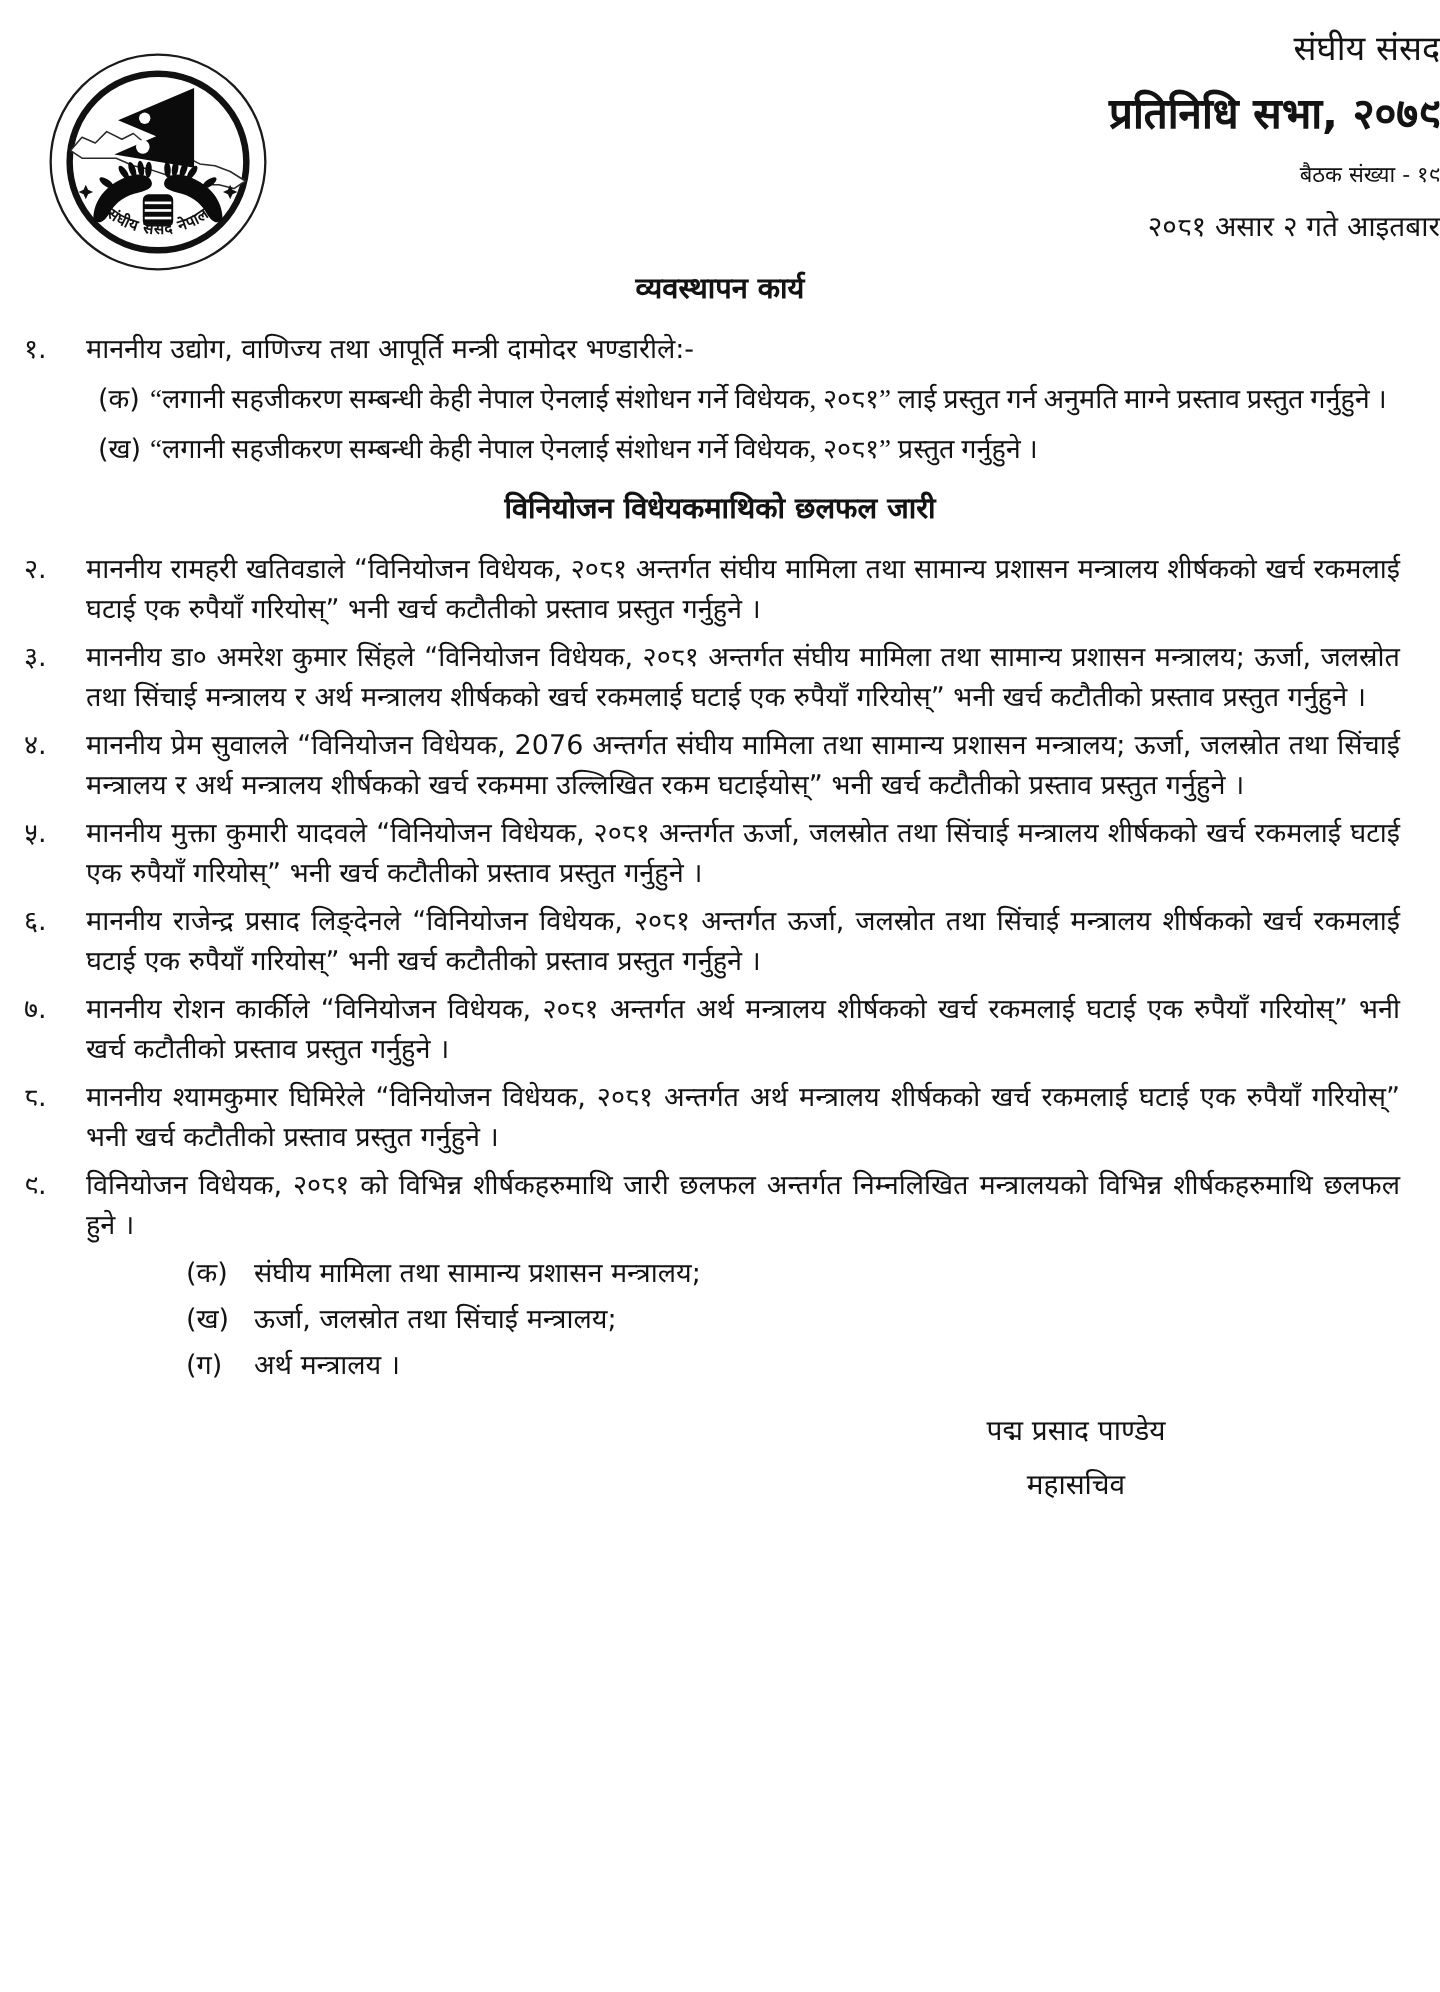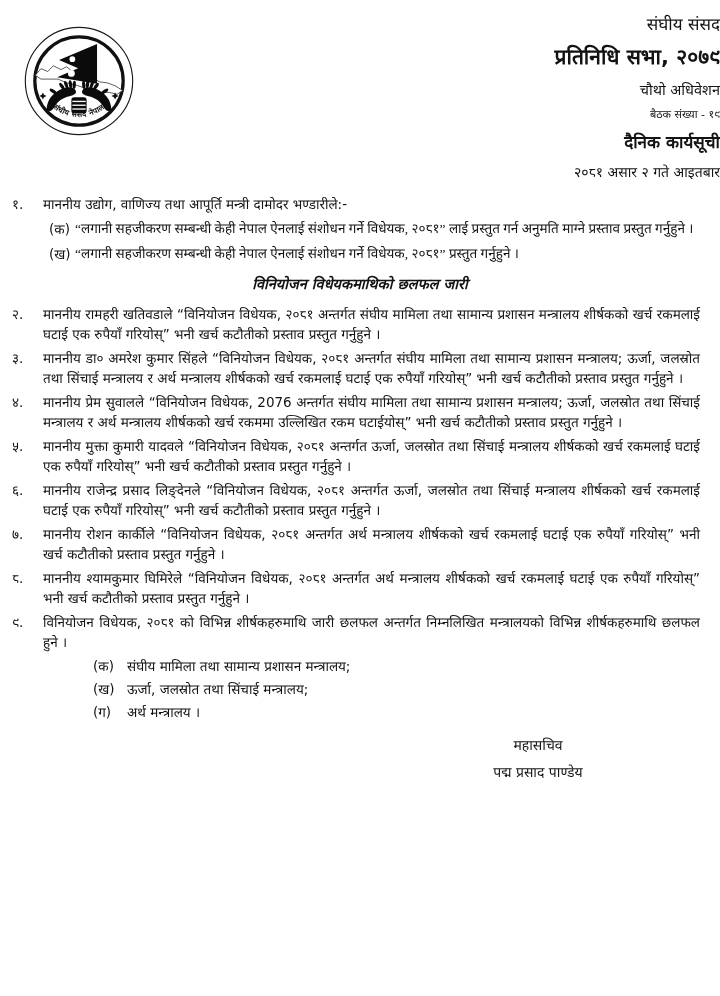--- a/index.html
+++ b/index.html
@@ -24,21 +24,21 @@
   .h-meeting   { font-size:11px; margin:0 0 9px; }
   .h-doctitle  { font-size:17px;   font-weight:bold; margin:0 0 9px; }
   .h-date      { font-size:14px;   margin:0 0 13px; }
   .h-time      { font-size:14px;   margin:0 0 13px; }
   .h-tentative { font-size:20px;   font-weight:bold; margin:0 0 11px; }
 
   .section-title {
     text-align:center; font-weight:bold; font-size:14.5px;
     margin:2px 0 10px;
   }
-  .section-title.second { margin:10px 0 10px;font-style:italic; }
+  .section-title.second { margin:10px 0 10px; }
 
   
   .agenda { font-size:13.5px; line-height:20px; }
   .item { display:flex; padding:0 20px 0 12px; margin:0 0 4px; }
   .item .num { width:31px; flex:0 0 31px; }
   .item .txt { flex:1; text-align:justify; }
 
   .sub  { display:flex; margin:5px 0 5px 49px; padding-right:20px; }
   .sub .mk  { width:26px; flex:0 0 26px; }
   .sub .txt { flex:1; text-align:justify;font-family:Liberation Serif, serif; }
@@ -89,28 +89,27 @@
     <text font-size="8" font-weight="bold" fill="#111111" letter-spacing="0.4">
       <textPath href="#ring-arc" startOffset="50%" text-anchor="middle">संघीय संसद नेपाल</textPath>
     </text>
     <path d="M22,72 l1.2,2.6 2.6,1.2 -2.6,1.2 -1.2,2.6 -1.2,-2.6 -2.6,-1.2 2.6,-1.2 Z" fill="#111"></path>
     <path d="M98,72 l1.2,2.6 2.6,1.2 -2.6,1.2 -1.2,2.6 -1.2,-2.6 -2.6,-1.2 2.6,-1.2 Z" fill="#111"></path>
   </svg>
 
   <div class="header">
     <div class="h-org">संघीय संसद</div>
     <div class="h-house">प्रतिनिधि सभा, २०७९</div>
-    <div class="h-session">चौथो अधिवेशन</div>
     <div class="h-meeting">बैठक संख्या - १९</div>
-    <div class="h-doctitle">दैनिक कार्यसूची</div>
     <div class="h-date">२०८१ असार २ गते आइतबार</div>
   </div>
 
   <div class="agenda">
 
+    <div class="section-title">व्यवस्थापन कार्य</div>
 
     <div class="item">
       <span class="num">१.</span>
       <span class="txt">माननीय उद्योग, वाणिज्य तथा आपूर्ति मन्त्री दामोदर भण्डारीले:-</span>
     </div>
     <div class="sub">
       <span class="mk">(क)</span>
       <span class="txt">“लगानी सहजीकरण सम्बन्धी केही नेपाल ऐनलाई संशोधन गर्ने विधेयक, २०८१” लाई प्रस्तुत गर्न अनुमति माग्ने प्रस्ताव प्रस्तुत गर्नुहुने ।</span>
     </div>
     <div class="sub">
@@ -160,18 +159,18 @@
     <div class="sub9">
       <span class="mk">(ख)</span>
       <span class="txt">ऊर्जा, जलस्रोत तथा सिंचाई मन्त्रालय;</span>
     </div>
     <div class="sub9">
       <span class="mk">(ग)</span>
       <span class="txt">अर्थ मन्त्रालय ।</span>
     </div>
 
     <div class="signature">
+      <div>पद्म प्रसाद पाण्डेय</div>
       <div>महासचिव</div>
-      <div>पद्म प्रसाद पाण्डेय</div>
     </div>
 
   </div>
 </div>
 
 </body></html>

